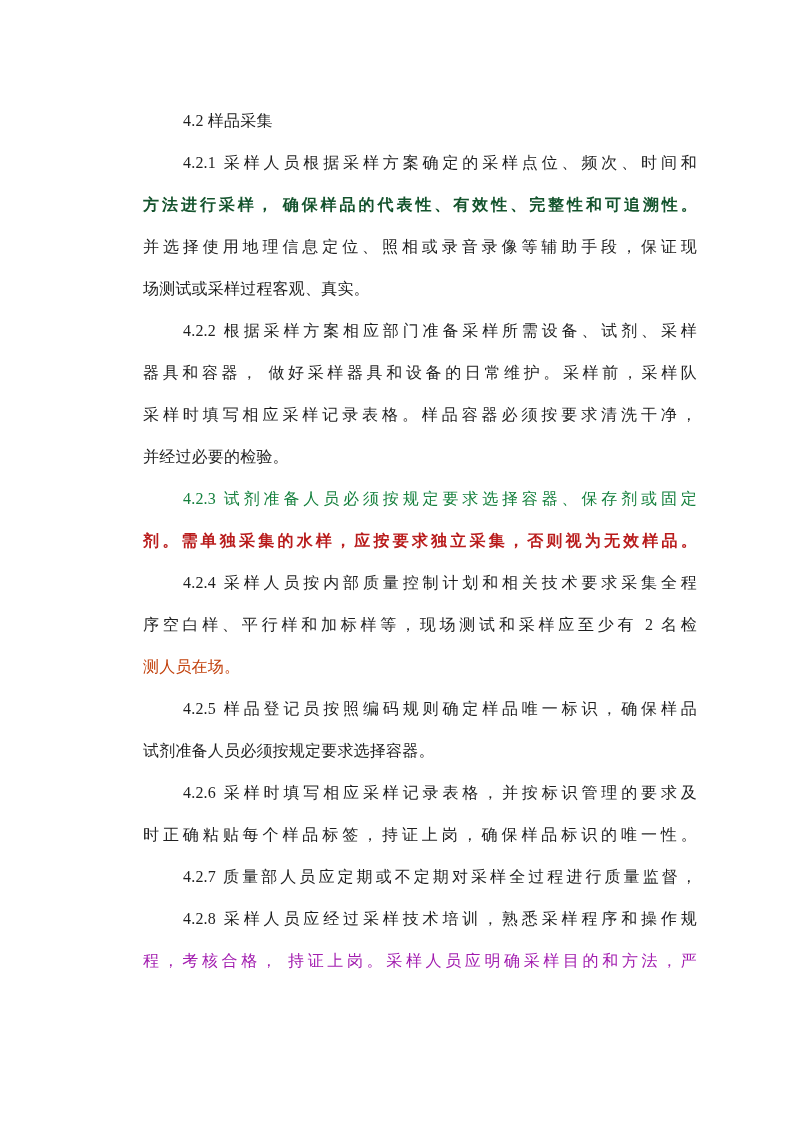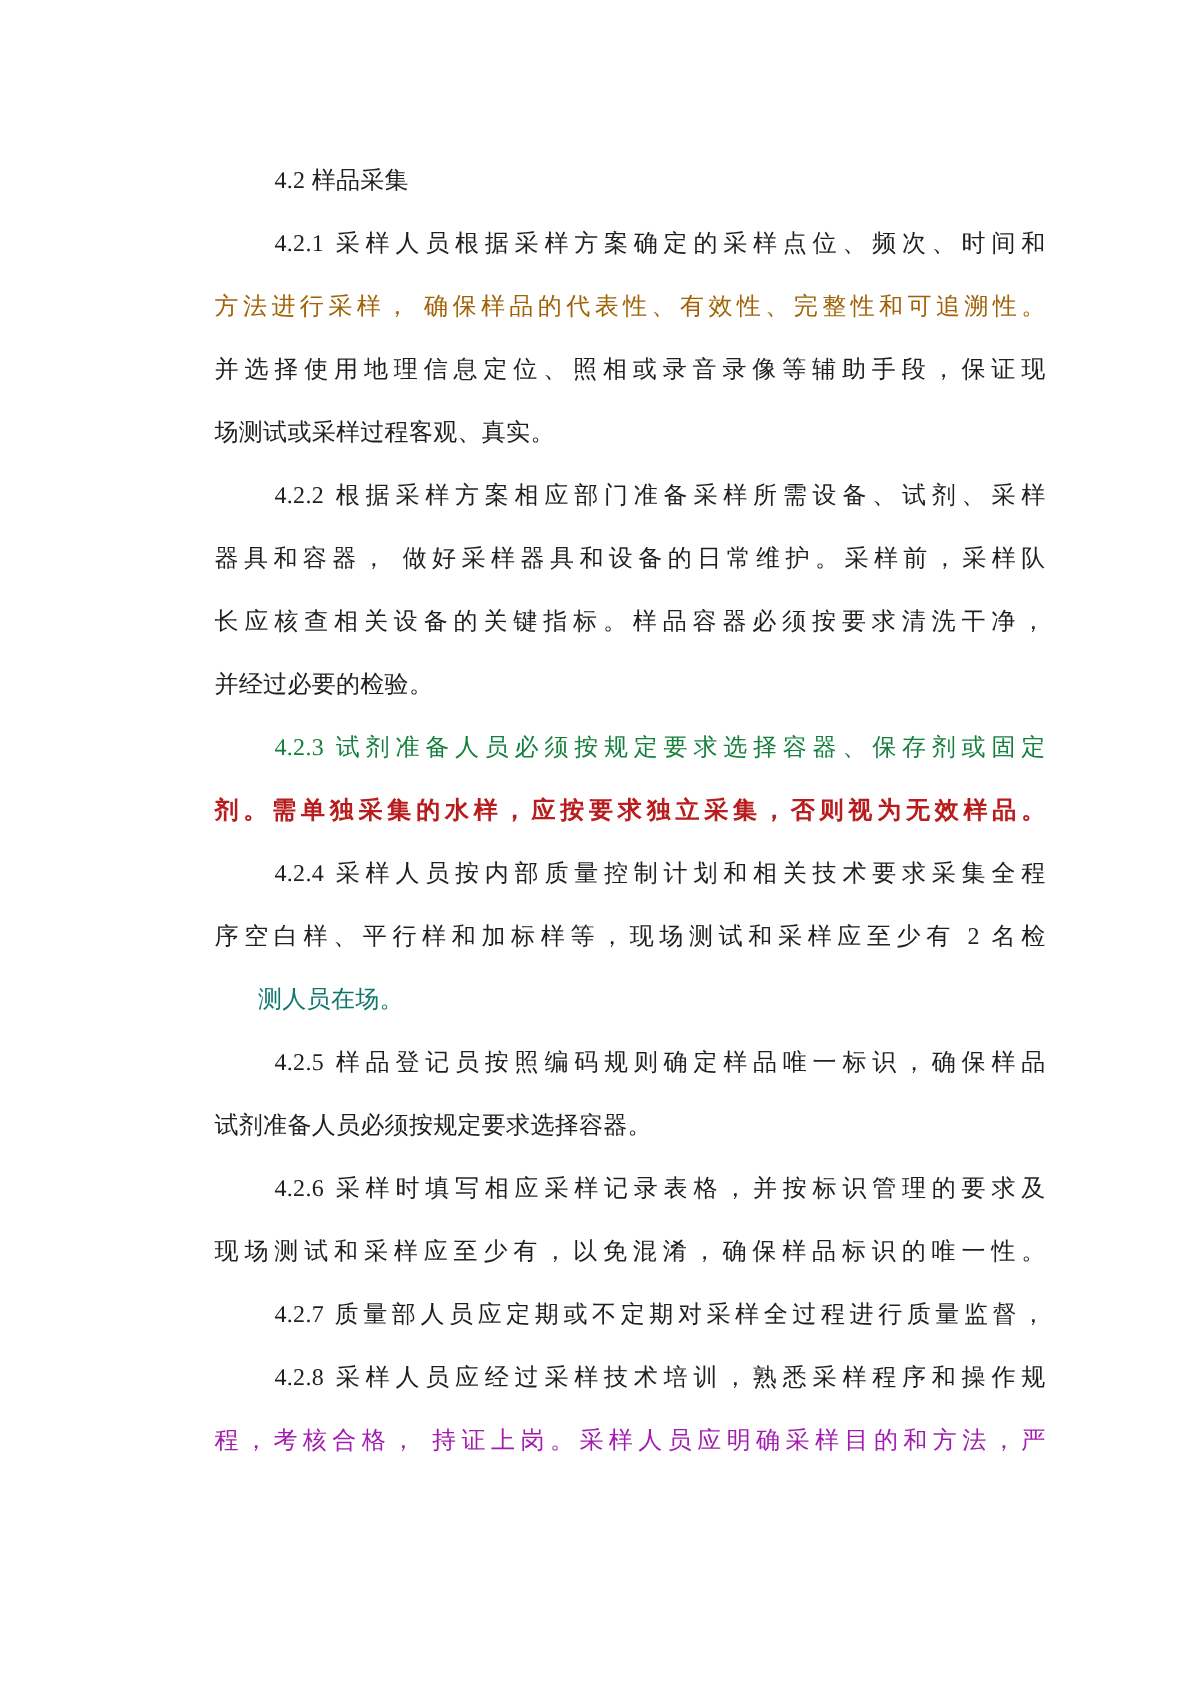--- a/index.html
+++ b/index.html
@@ -44,33 +44,33 @@
   }
 </style>
 </head>
 <body>
 
 <div class="page" style="background: rgb(255, 255, 255);">
   <div class="content">
 
   <div class="line indent" style="color: rgb(31, 31, 31);">4.2 样品采集</div>
       <div class="line indent fill" style="color: rgb(31, 31, 31);">4.2.1 采样人员根据采样方案确定的采样点位、频次、时间和</div>
-      <div class="line fill" style="color: #a16207;">方法进行采样， 确保样品的代表性、有效性、完整性和可追溯性。</div>
+      <div class="line fill" style="color: #14532d; font-weight: bold;">方法进行采样， 确保样品的代表性、有效性、完整性和可追溯性。</div>
       <div class="line fill" style="color: rgb(31, 31, 31);">并选择使用地理信息定位、照相或录音录像等辅助手段，保证现</div>
       <div class="line" style="color: rgb(31, 31, 31);">场测试或采样过程客观、真实。</div>
       <div class="line indent fill" style="color: rgb(31, 31, 31);">4.2.2 根据采样方案相应部门准备采样所需设备、试剂、采样</div>
       <div class="line fill" style="color: rgb(31, 31, 31);">器具和容器， 做好采样器具和设备的日常维护。采样前，采样队</div>
-      <div class="line fill" style="color: rgb(31, 31, 31);">长应核查相关设备的关键指标。样品容器必须按要求清洗干净，</div>
+      <div class="line fill" style="color: rgb(31, 31, 31);">采样时填写相应采样记录表格。样品容器必须按要求清洗干净，</div>
       <div class="line" style="color: rgb(31, 31, 31);">并经过必要的检验。</div>
       <div class="line indent fill" style="color: #15803d;">4.2.3 试剂准备人员必须按规定要求选择容器、保存剂或固定</div>
       <div class="line fill" style="color: #b91c1c; font-weight: bold;">剂。需单独采集的水样，应按要求独立采集，否则视为无效样品。</div>
       <div class="line indent fill" style="color: rgb(31, 31, 31);">4.2.4 采样人员按内部质量控制计划和相关技术要求采集全程</div>
       <div class="line fill" style="color: rgb(31, 31, 31);">序空白样、平行样和加标样等，现场测试和采样应至少有 2 名检</div>
-      <div class="line" style="color: #0f766e; margin-left: 29px;">测人员在场。</div>
+      <div class="line" style="color: #c2410c;">测人员在场。</div>
       <div class="line indent fill" style="color: rgb(31, 31, 31);">4.2.5 样品登记员按照编码规则确定样品唯一标识，确保样品</div>
       <div class="line" style="color: rgb(31, 31, 31);">试剂准备人员必须按规定要求选择容器。</div>
       <div class="line indent fill" style="color: rgb(31, 31, 31);">4.2.6 采样时填写相应采样记录表格，并按标识管理的要求及</div>
-      <div class="line fill" style="color: rgb(31, 31, 31);">现场测试和采样应至少有，以免混淆，确保样品标识的唯一性。</div>
+      <div class="line fill" style="color: rgb(31, 31, 31);">时正确粘贴每个样品标签，持证上岗，确保样品标识的唯一性。</div>
       <div class="line indent fill" style="color: rgb(31, 31, 31);">4.2.7 质量部人员应定期或不定期对采样全过程进行质量监督，</div>
       <div class="line indent fill" style="color: rgb(31, 31, 31);">4.2.8 采样人员应经过采样技术培训，熟悉采样程序和操作规</div>
       <div class="line fill" style="color: #a21caf;">程，考核合格， 持证上岗。采样人员应明确采样目的和方法，严</div>
     </div>
 </div>
 
 </body></html>

